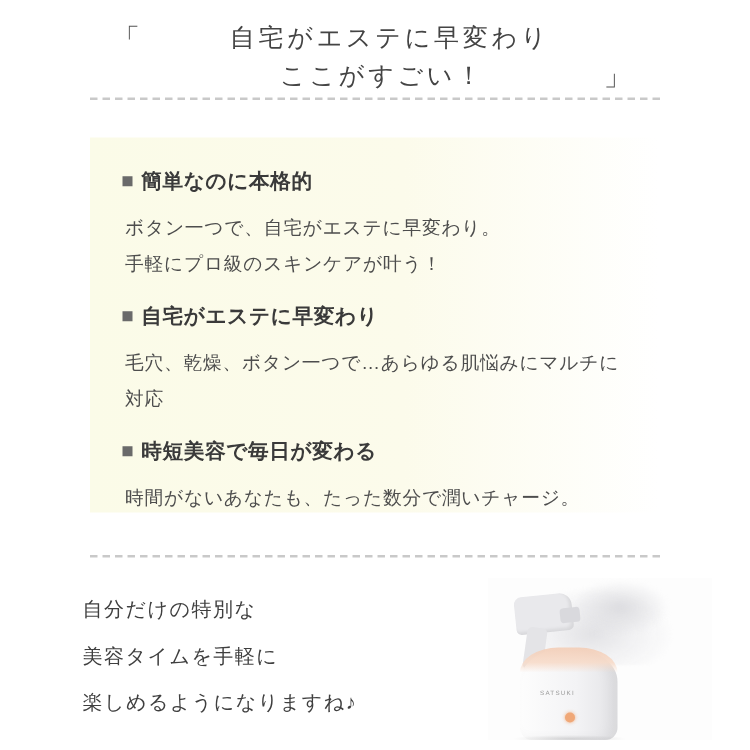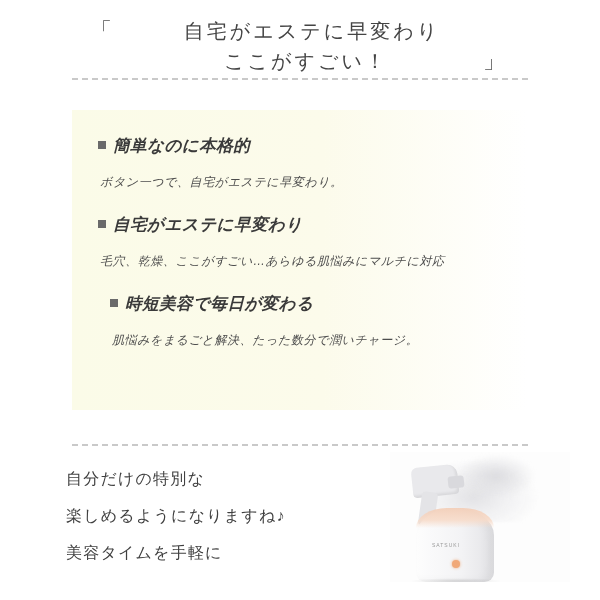--- a/index.html
+++ b/index.html
@@ -80,61 +80,59 @@
   
   .panel {
     position: absolute;
     left: 72px;
     top: 110px;
     width: 456px;
     height: 300px;
     background: linear-gradient(to right, #fbfbe8 0%, #fcfbeb 55%, #ffffff 100%);
     box-sizing: border-box;
     padding: 22px 26px 0 26px;
-    font-style: italic;
   }
   .block {
     margin-bottom: 14px;
   }
   .block:last-child {
     margin-bottom: 0;
-    margin-left: 12px;
   }
   .block-heading {
     font-size: 16.5px;
     font-weight: bold;
     color: #3a3a3a;
     letter-spacing: 0.5px;
     line-height: 26px;
     margin: 0 0 10px 0;
     display: flex;
     align-items: center;
   }
   .bullet-square {
     display: inline-block;
     width: 8px;
     height: 8px;
     background: #6a6a6a;
     margin-right: 7px;
     flex: 0 0 auto;
   }
   .block-line {
-    font-size: 12px;
+    font-size: 15px;
     line-height: 29px;
     color: #4d4d4d;
     letter-spacing: 0.6px;
     margin: 0;
     padding-left: 2px;
   }
 
   
   .footer {
     position: absolute;
     left: 0;
-    top: 452px;
+    top: 462px;
     width: 600px;
     height: 138px;
   }
   .footer-text {
     position: absolute;
     left: 66px;
     top: 8px;
     width: 300px;
   }
   .footer-line {
@@ -275,47 +273,48 @@
   <hr class="dashed-rule rule-top">
 
   <div class="panel">
 
     <div class="block">
       <div class="block-heading">
         <span class="bullet-square"></span>
         <span>簡単なのに本格的</span>
       </div>
       <p class="block-line">ボタン一つで、自宅がエステに早変わり。</p>
+      <p class="block-line">手軽にプロ級のスキンケアが叶う！</p>
     </div>
 
     <div class="block">
       <div class="block-heading">
         <span class="bullet-square"></span>
         <span>自宅がエステに早変わり</span>
       </div>
-      <p class="block-line">毛穴、乾燥、ここがすごい…あらゆる肌悩みにマルチに対応</p>
+      <p class="block-line">毛穴、乾燥、ボタン一つで…あらゆる肌悩みにマルチに対応</p>
     </div>
 
     <div class="block">
       <div class="block-heading">
         <span class="bullet-square"></span>
         <span>時短美容で毎日が変わる</span>
       </div>
-      <p class="block-line">肌悩みをまるごと解決、たった数分で潤いチャージ。</p>
+      <p class="block-line">時間がないあなたも、たった数分で潤いチャージ。</p>
     </div>
 
   </div>
 
   <hr class="dashed-rule rule-bottom">
 
   <div class="footer">
     <div class="footer-text">
       <p class="footer-line">自分だけの特別な</p>
+      <p class="footer-line">美容タイムを手軽に</p>
       <p class="footer-line">楽しめるようになりますね♪</p>
-      <p class="footer-line">美容タイムを手軽に</p>
     </div>
 
     <div class="product">
       <div class="prod-bg"></div>
       <div class="steam"></div>
       <div class="steam2"></div>
       <div class="nozzle"></div>
       <div class="nozzle-tip"></div>
       <div class="arm"></div>
       <div class="body-unit"></div>

